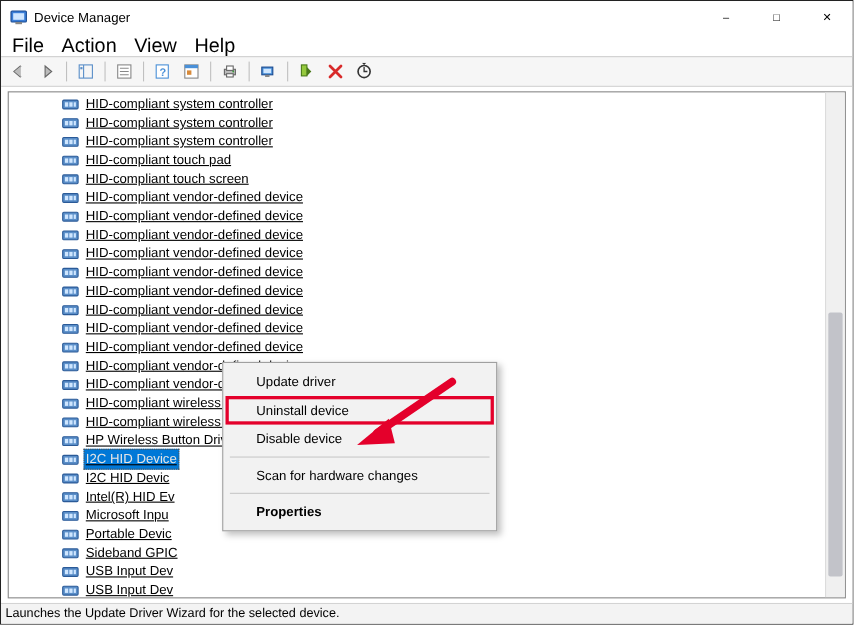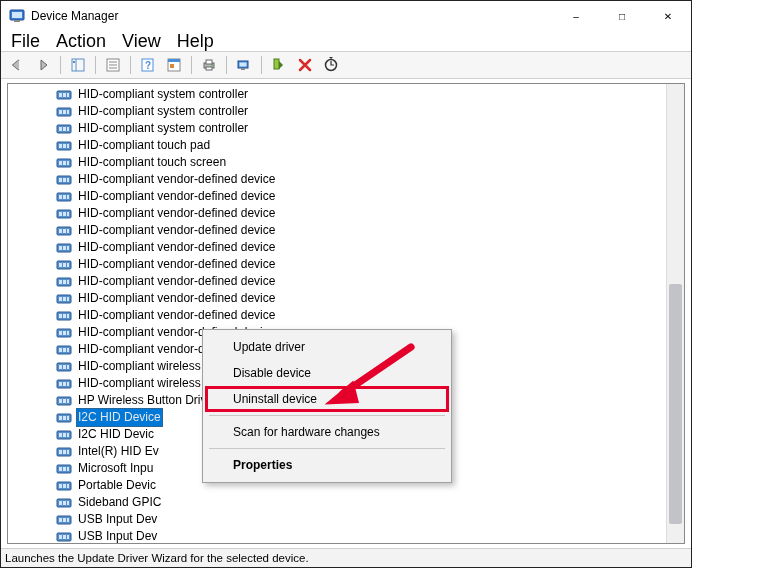--- a/index.html
+++ b/index.html
@@ -7,21 +7,21 @@
     padding: 0;
     width: 776px;
     height: 568px;
     font-family: "Segoe UI", Tahoma, sans-serif;
     font-size: 12px;
     background: #fff;
     overflow: hidden;
     user-select: none;
   }
   .window {
-    width: 692px;
+    width: 776px;
     height: 568px;
     display: flex;
     flex-direction: column;
     border: 1px solid #222;
     box-sizing: border-box;
     position: relative;
   }
   
   .titlebar {
     height: 30px;
@@ -107,20 +107,21 @@
   .tree-list {
     padding: 2px 0 2px 48px;
   }
   .tree-row {
     height:17px;
     display:flex;
     align-items:center;
     font-size:12px;
     line-height:17px;
     white-space:nowrap;
+    text-decoration:underline;
   }
   .tree-row .dev-icon {
     width:16px; height:16px;
     margin-right:4px;
     flex-shrink:0;
   }
   .tree-row .label {
     padding: 0 2px;
   }
   .tree-row.selected .label {
@@ -622,22 +623,22 @@
       </div>
     </div>
   </div>
 
   <div class="statusbar">
     <span>Launches the Update Driver Wizard for the selected device.</span>
   </div>
 
   <div class="ctx-menu">
     <div class="ctx-item">Update driver</div>
+    <div class="ctx-item hl">Uninstall device</div>
     <div class="ctx-item">Disable device</div>
-    <div class="ctx-item hl">Uninstall device</div>
     <div class="ctx-sep"></div>
     <div class="ctx-item">Scan for hardware changes</div>
     <div class="ctx-sep"></div>
     <div class="ctx-item bold">Properties</div>
   </div>
 
   <svg class="arrow" viewBox="0 0 140 100">
     <defs></defs>
     <line x1="120" y1="10" x2="35" y2="68" stroke="#e4002b" stroke-width="9" stroke-linecap="round"></line>
     <polygon points="12,82 48,52 55,80" fill="#e4002b"></polygon>

